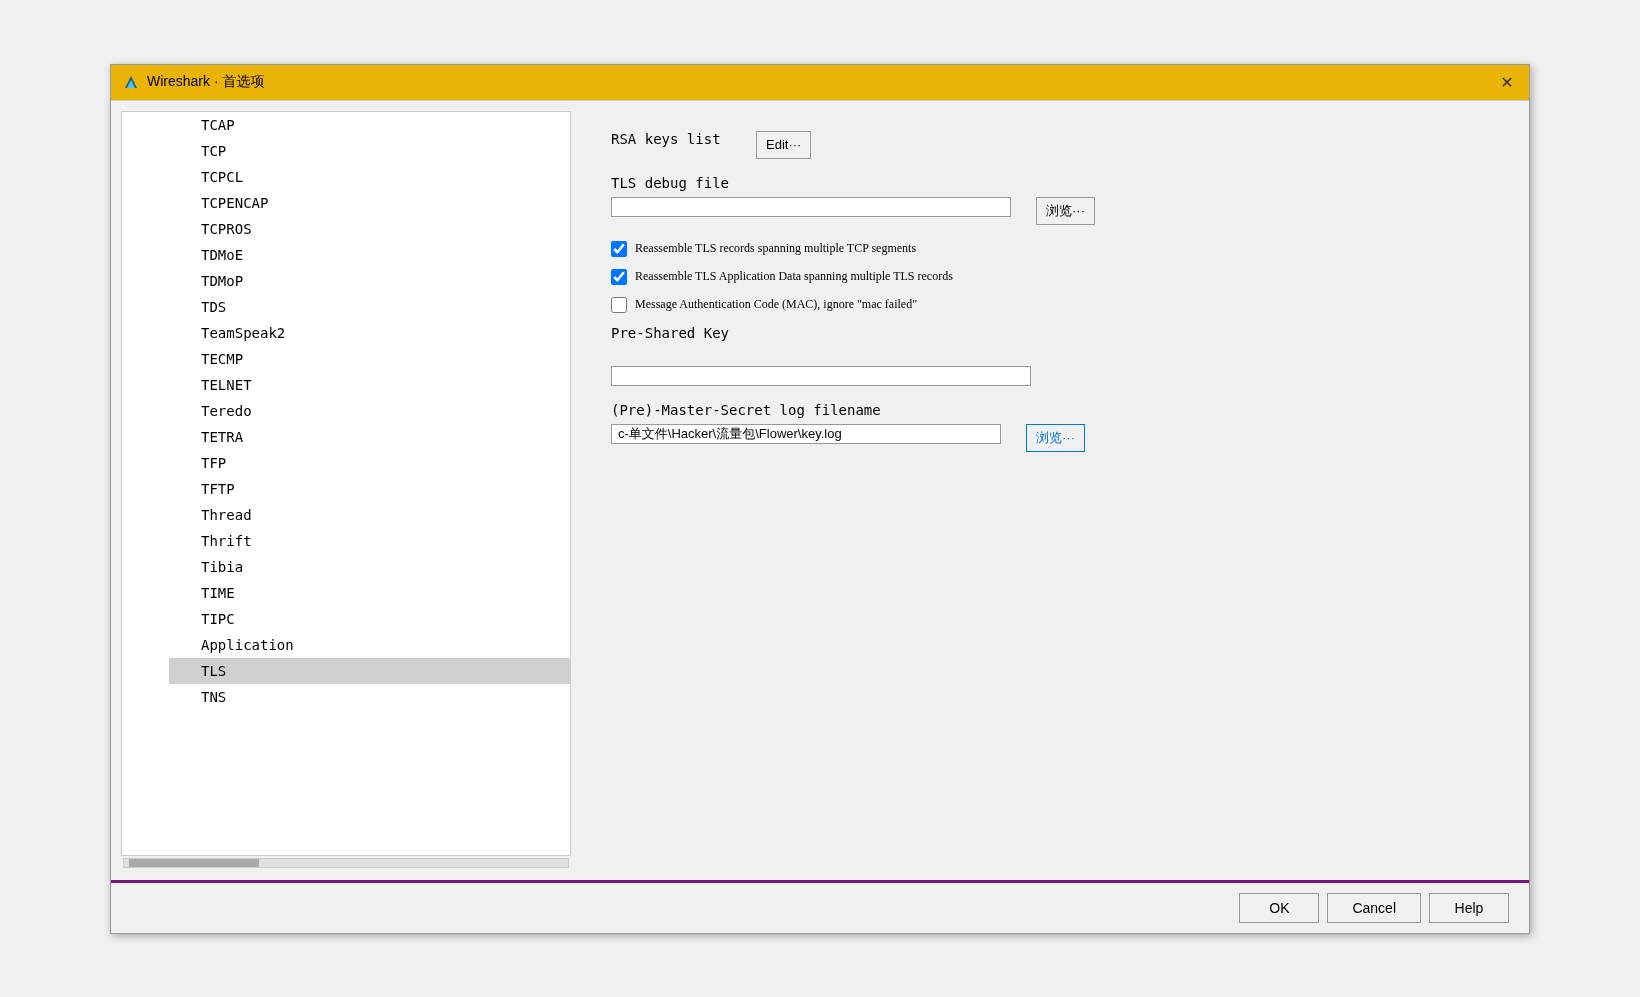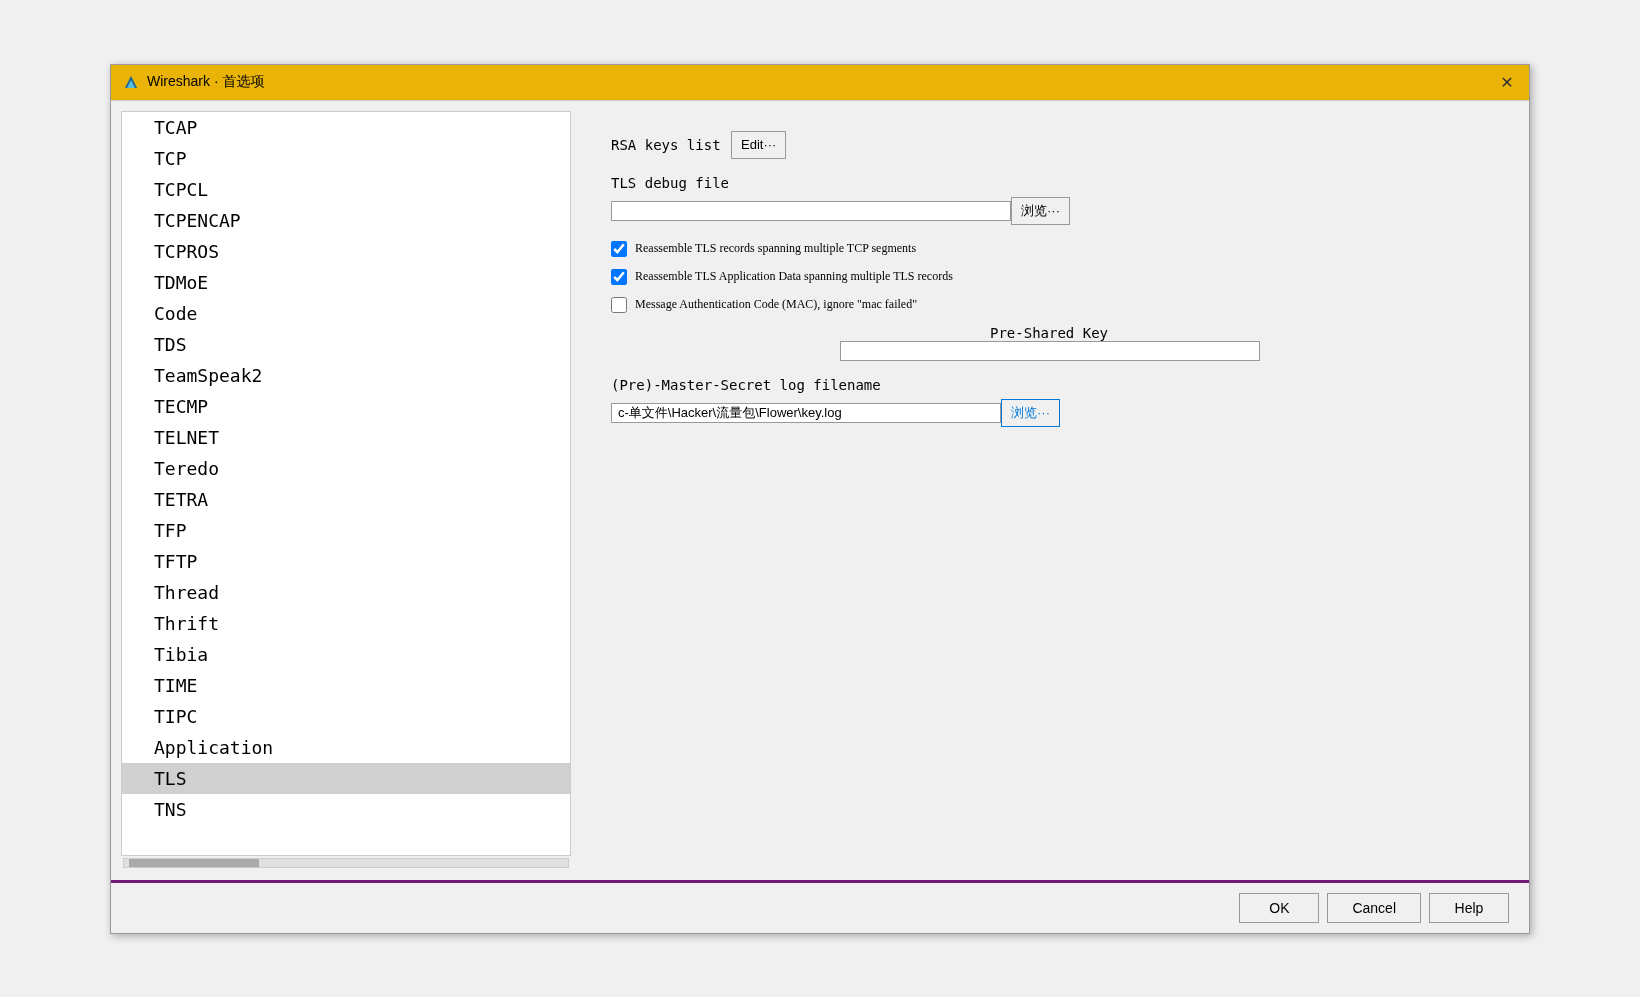--- a/index.html
+++ b/index.html
@@ -52,41 +52,42 @@
       color: #333;
     }
     .content-area {
       display: flex;
       flex: 1;
       overflow: hidden;
     }
     .list-item {
       padding: 5px 32px;
       cursor: pointer;
-      font-size: 18px;
+      font-size: 14px;
       font-family: monospace;
       white-space: nowrap;
+      margin-left: 47px;
     }
     .list-item.selected { background: #d0d0d0; }
     .right-panel {
       flex: 1;
       padding: 30px 40px;
       overflow-y: auto;
     }
     .section-title {
       font-size: 16px;
       font-weight: bold;
       font-family: monospace;
       margin-bottom: 20px;
     }
     .field-row {
       display: flex;
-      align-items: center;
+      align-items: flex-start;
       margin-bottom: 16px;
-      gap: 0;
+      gap: 25px;
     }
     .field-label {
       font-family: monospace;
       font-size: 14px;
       min-width: 120px;
       white-space: nowrap;
     }
     .field-label-block {
       font-family: monospace;
       font-size: 14px;
@@ -211,21 +212,21 @@
 
     <div class="left-panel-wrapper">
       <div class="left-list-box">
 
       <div class="list-item">TCAP</div>
           <div class="list-item">TCP</div>
           <div class="list-item">TCPCL</div>
           <div class="list-item">TCPENCAP</div>
           <div class="list-item">TCPROS</div>
           <div class="list-item">TDMoE</div>
-          <div class="list-item">Code</div>
+          <div class="list-item">TDMoP</div>
           <div class="list-item">TDS</div>
           <div class="list-item">TeamSpeak2</div>
           <div class="list-item">TECMP</div>
           <div class="list-item">TELNET</div>
           <div class="list-item">Teredo</div>
           <div class="list-item">TETRA</div>
           <div class="list-item">TFP</div>
           <div class="list-item">TFTP</div>
           <div class="list-item">Thread</div>
           <div class="list-item">Thrift</div>

